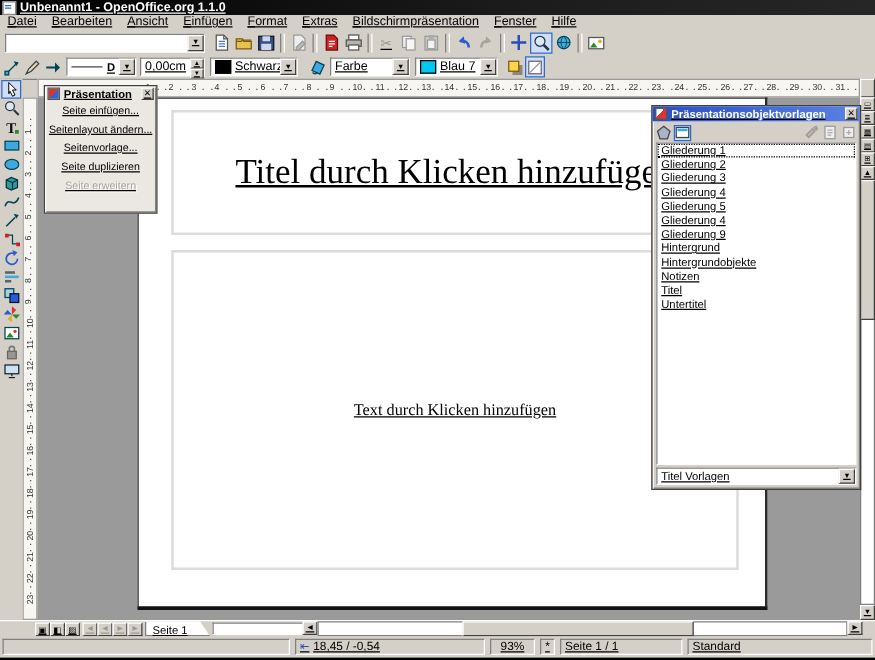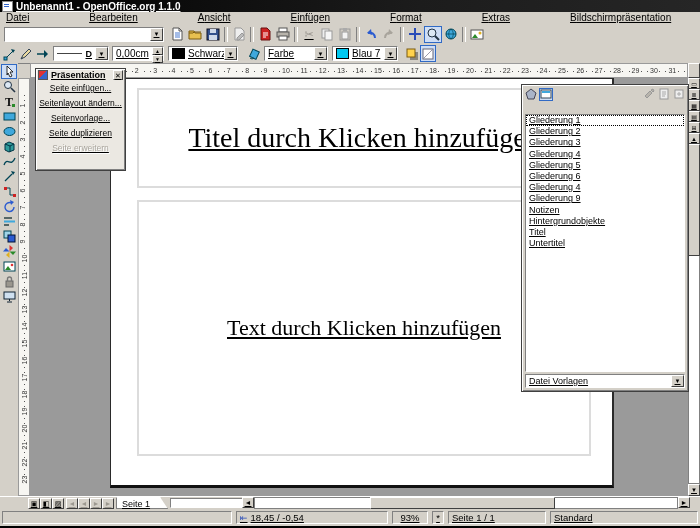--- a/index.html
+++ b/index.html
@@ -5,21 +5,21 @@
   html,body{margin:0;padding:0;background:#777;}
   .app{position:relative;width:700px;height:528px;background:#d4d0c8;
        font-family:"Liberation Sans","DejaVu Sans",sans-serif;font-size:10px;color:#000;
        overflow:hidden;border-bottom:2px solid #000;box-sizing:border-box;}
   .abs{position:absolute;text-decoration:underline;}
   
   .titlebar{left:0;top:0;width:700px;height:12px;background:linear-gradient(90deg,#000,#1c1c1c 60%,#262626);
             color:#fff;font-weight:bold;font-size:10px;display:flex;align-items:center;gap:3px;padding-left:2px;box-sizing:border-box;}
   .appicon{width:9px;height:9px;background:#fff;border:1px solid #888;position:relative;flex:0 0 auto;}
   .appicon::after{content:"";position:absolute;left:1px;top:2px;width:5px;height:1px;background:#36c;box-shadow:0 2px 0 #36c;}
-  .menubar{left:0;top:12px;width:700px;height:12px;display:flex;align-items:center;border-bottom:1px solid #fff;gap:48px;}
+  .menubar{left:0;top:12px;width:700px;height:12px;display:flex;align-items:center;border-bottom:1px solid #fff;}
   .menu-item{display:inline-block;padding:0 6px;line-height:12px;font-size:10px;}
   .menu-item::first-letter{text-decoration:underline;}
   .toolbar{left:0;width:700px;display:flex;align-items:center;background:#d4d0c8;}
   .fbar{top:24px;height:20px;border-bottom:1px solid #fff;}
   .obar{top:44px;height:19px;border-bottom:1px solid #808080;}
   .tbtn{width:18px;height:17px;display:flex;align-items:center;justify-content:center;flex:0 0 auto;}
   .tbtn.small{width:16px;}
   .sel{border:1px solid #316ac5;background:#cfdef5;box-sizing:border-box;}
   .sep{width:2px;height:15px;margin:0 2px;border-left:1px solid #808080;border-right:1px solid #fff;flex:0 0 auto;}
   .sunken{border:1px solid;border-color:#808080 #fff #fff #808080;background:#fff;box-sizing:border-box;}
@@ -37,21 +37,21 @@
   .rcorner{left:688px;top:63px;width:12px;height:15px;}
   
   .ltb{left:0;top:63px;width:18px;height:433px;background:#d4d0c8;display:flex;flex-direction:column;align-items:center;padding-top:1px;box-sizing:border-box;}
   .ltb .tbtn{width:16px;height:15px;}
   
   .canvas{left:30px;top:78px;width:658px;height:418px;background:#9a9a9a;}
   .page{left:110px;top:78px;width:504px;height:410px;background:#fff;border:1px solid #2a2a2a;border-right-width:2px;border-bottom:3px solid #111;box-sizing:border-box;}
   .ph{border:2px solid #dcdcdc;display:flex;align-items:center;justify-content:center;text-align:center;
       font-family:"Liberation Serif","DejaVu Serif",serif;color:#000;overflow:hidden;}
   .ph-title{left:137px;top:88px;width:450px;height:96px;font-size:28px;}
-  .ph-body{left:137px;top:200px;width:450px;height:252px;font-size:22px;}
+  .ph-body{left:137px;top:200px;width:450px;height:252px;font-size:13px;}
   
   .floatwin{background:#ebe8e2;border:1px solid #404040;box-shadow:inset 1px 1px 0 #fff,inset -1px -1px 0 #808080;}
   .fw-title{height:12px;display:flex;align-items:center;gap:3px;padding:0 2px;font-weight:bold;font-size:9px;}
   .closebtn{width:10px;height:10px;margin-left:auto;font-size:7px;line-height:1;}
   .winicon{width:8px;height:8px;flex:0 0 auto;background:linear-gradient(135deg,#d33 50%,#36c 50%);border:1px solid #555;}
   .preswin{left:35px;top:68px;width:89px;height:101px;}
   .pres-item{height:15px;line-height:15px;text-align:center;font-size:8.5px;white-space:nowrap;overflow:hidden;}
   .disabled{color:#a8a49c;text-shadow:1px 1px 0 #fff;}
   .stylist{left:521px;top:84px;width:166px;height:306px;background:#d4d0c8;}
   .st-title{background:linear-gradient(90deg,#2a4ec0,#5b82e6);color:#fff;}
@@ -577,20 +577,25 @@
       <span class="closebtn btn3d">✕</span>
     </div>
     <div class="pres-item">Seite einfügen...</div>
     <div class="pres-item">Seitenlayout ändern...</div>
     <div class="pres-item">Seitenvorlage...</div>
     <div class="pres-item">Seite duplizieren</div>
     <div class="pres-item disabled">Seite erweitern</div>
   </div>
 
   <div class="abs floatwin stylist">
+    <div class="fw-title st-title">
+      <span class="winicon"></span>
+      <span>Präsentationsobjektvorlagen</span>
+      <span class="closebtn btn3d" style="color:#000;">✕</span>
+    </div>
     <div class="st-tools">
       <span class="tbtn">
           <svg width="12" height="12">
             <path d="M6 1l5 4-2 6H3L1 5z" fill="#aab4c8" stroke="#445"></path>
           </svg>
         </span>
       <span class="tbtn sel">
           <svg width="12" height="12">
             <rect x="1" y="2" width="10" height="8" fill="#fff" stroke="#345"></rect>
             <rect x="2" y="3" width="8" height="2" fill="#3fa8dc"></rect>
@@ -615,30 +620,30 @@
             <path d="M4 6h4M6 4v4" stroke="#aaa"></path>
           </svg>
         </span>
     </div>
     <div class="abs st-list sunken">
       <div class="st-item focused">Gliederung 1</div>
       <div class="st-item">Gliederung 2</div>
       <div class="st-item">Gliederung 3</div>
       <div class="st-item">Gliederung 4</div>
       <div class="st-item">Gliederung 5</div>
-      <div class="st-item">Gliederung 6</div>
       <div class="st-item">Gliederung 4</div>
       <div class="st-item">Gliederung 9</div>
+      <div class="st-item">Hintergrund</div>
+      <div class="st-item">Hintergrundobjekte</div>
       <div class="st-item">Notizen</div>
-      <div class="st-item">Hintergrundobjekte</div>
       <div class="st-item">Titel</div>
       <div class="st-item">Untertitel</div>
     </div>
     <div class="abs combo sunken st-filter">
-      <span class="val">Datei Vorlagen</span>
+      <span class="val">Titel Vorlagen</span>
       <span class="drop btn3d">▼</span>
     </div>
   </div>
 
   <div class="abs tabrow">
     <div class="mini btn3d abs" style="left:28px;top:1px;">▣</div>
     <div class="mini btn3d abs" style="left:40px;top:1px;">◧</div>
     <div class="mini btn3d abs" style="left:52px;top:1px;">▨</div>
     <div class="mini btn3d abs navb" style="left:66px;top:1px;">◄</div>
     <div class="mini btn3d abs navb" style="left:78px;top:1px;">◄</div>

